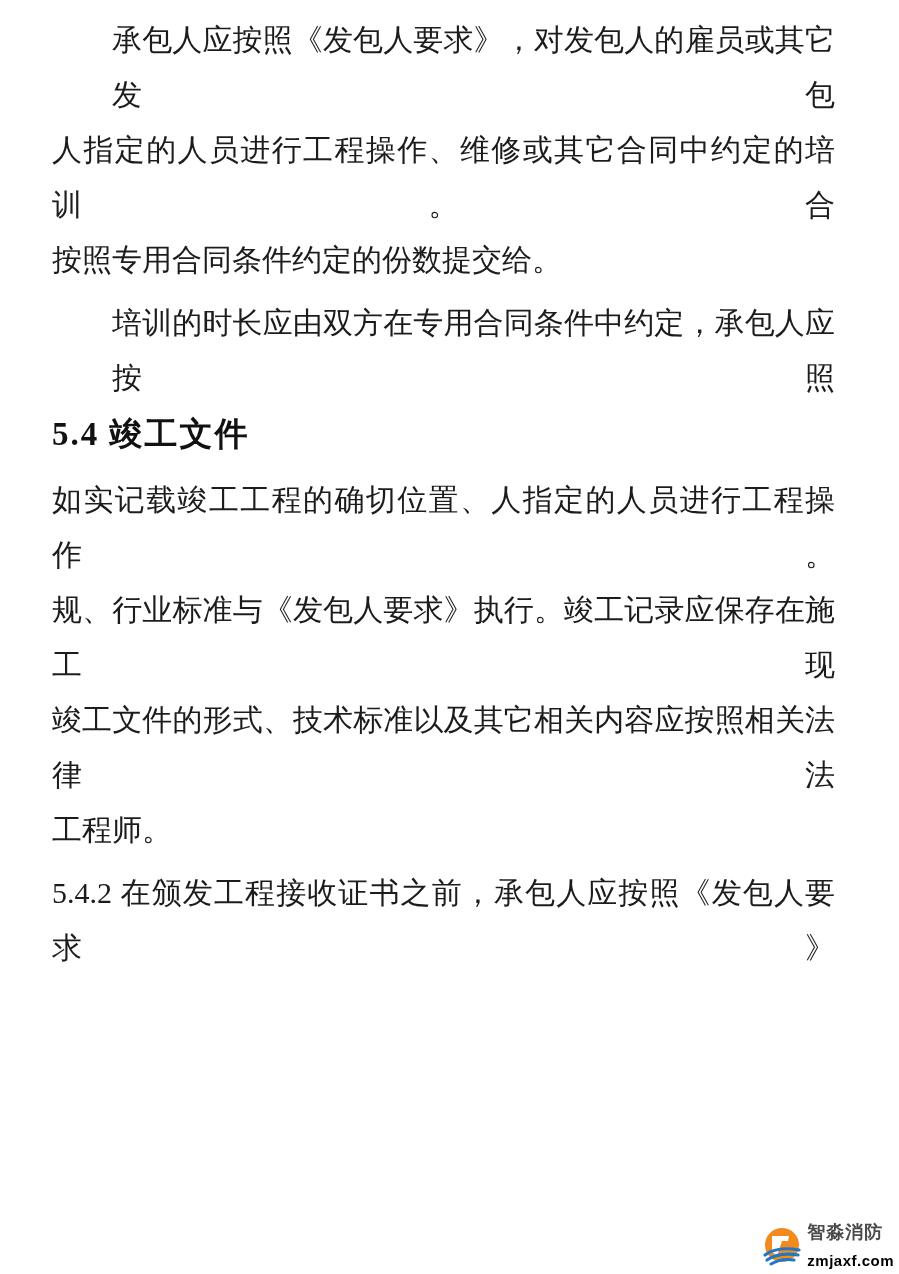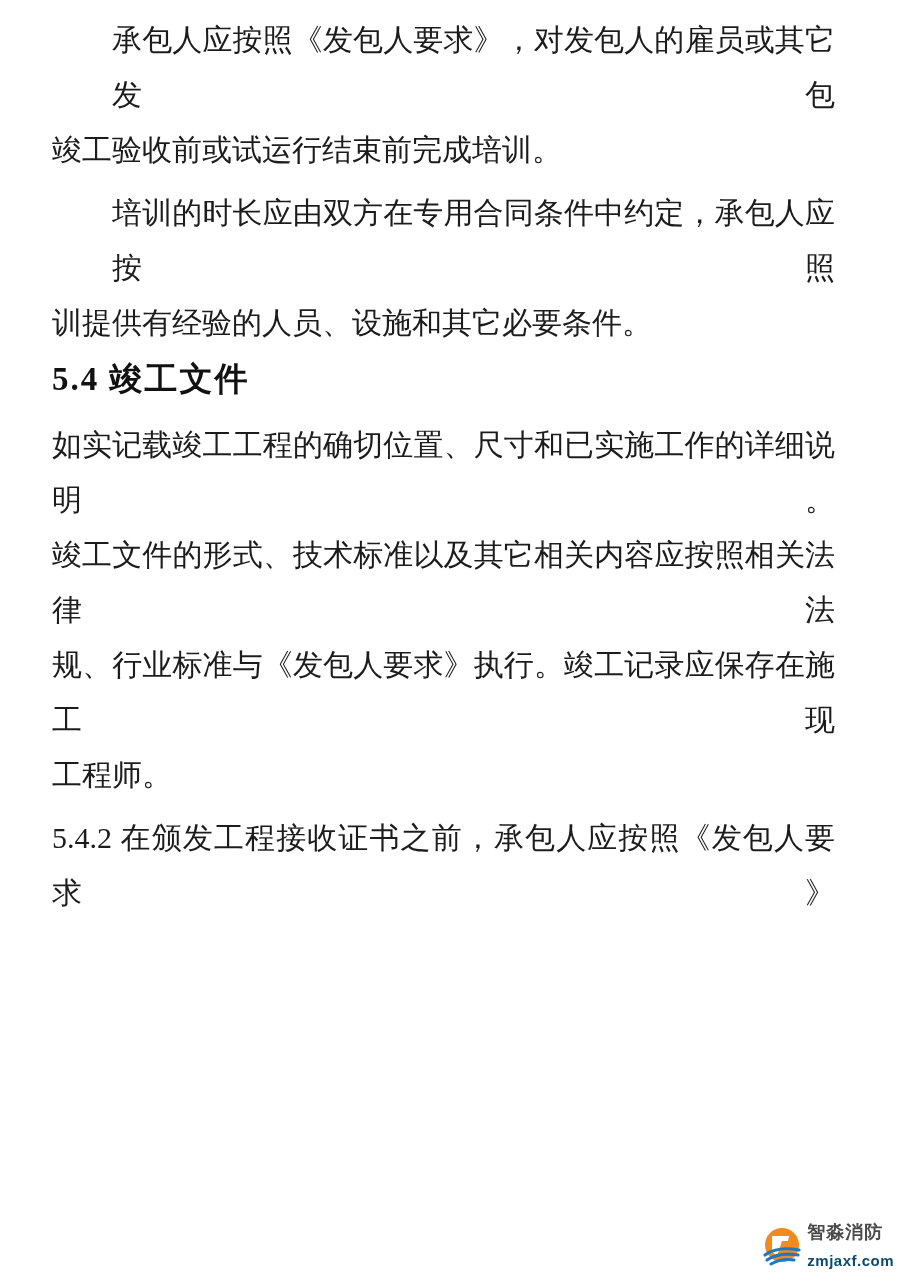--- a/index.html
+++ b/index.html
@@ -67,46 +67,46 @@
     font-family: "Liberation Sans", "DejaVu Sans", sans-serif;
     font-size: 18px;
     font-weight: 600;
     color: #4a4a4a;
     letter-spacing: 1px;
   }
   .wm-url {
     font-family: "Liberation Sans", "DejaVu Sans", sans-serif;
     font-size: 15px;
     font-weight: 700;
-    color: #0c4a6e;
+    color: #000000;
     letter-spacing: 0.5px;
     text-align: center;
   }
 </style>
 </head>
 <body>
 
 <div class="page" style="background: rgb(255, 255, 255); color: rgb(28, 28, 28);">
 
   <p class="para">
     <span class="line ind">承包人应按照《发包人要求》，对发包人的雇员或其它发包</span>
-    <span class="line last">竣工验收前或试运行结束前完成培训。</span>
+    <span class="line">人指定的人员进行工程操作、维修或其它合同中约定的培训。合</span>
+    <span class="line last">按照专用合同条件约定的份数提交给。</span>
   </p>
 
   <p class="para">
     <span class="line ind">培训的时长应由双方在专用合同条件中约定，承包人应按照</span>
-    <span class="line last">训提供有经验的人员、设施和其它必要条件。</span>
   </p>
 
   <h2 class="sec-heading">5.4 竣工文件</h2>
 
   <p class="para">
-    <span class="line">如实记载竣工工程的确切位置、尺寸和已实施工作的详细说明。</span>
+    <span class="line">如实记载竣工工程的确切位置、人指定的人员进行工程操作。</span>
+    <span class="line">规、行业标准与《发包人要求》执行。竣工记录应保存在施工现</span>
     <span class="line">竣工文件的形式、技术标准以及其它相关内容应按照相关法律法</span>
-    <span class="line">规、行业标准与《发包人要求》执行。竣工记录应保存在施工现</span>
     <span class="line last">工程师。</span>
   </p>
 
   <p class="para">
     <span class="line">5.4.2 在颁发工程接收证书之前，承包人应按照《发包人要求》</span>
 
   </p>
 
   <div class="watermark">
     <span class="logo-icon">

